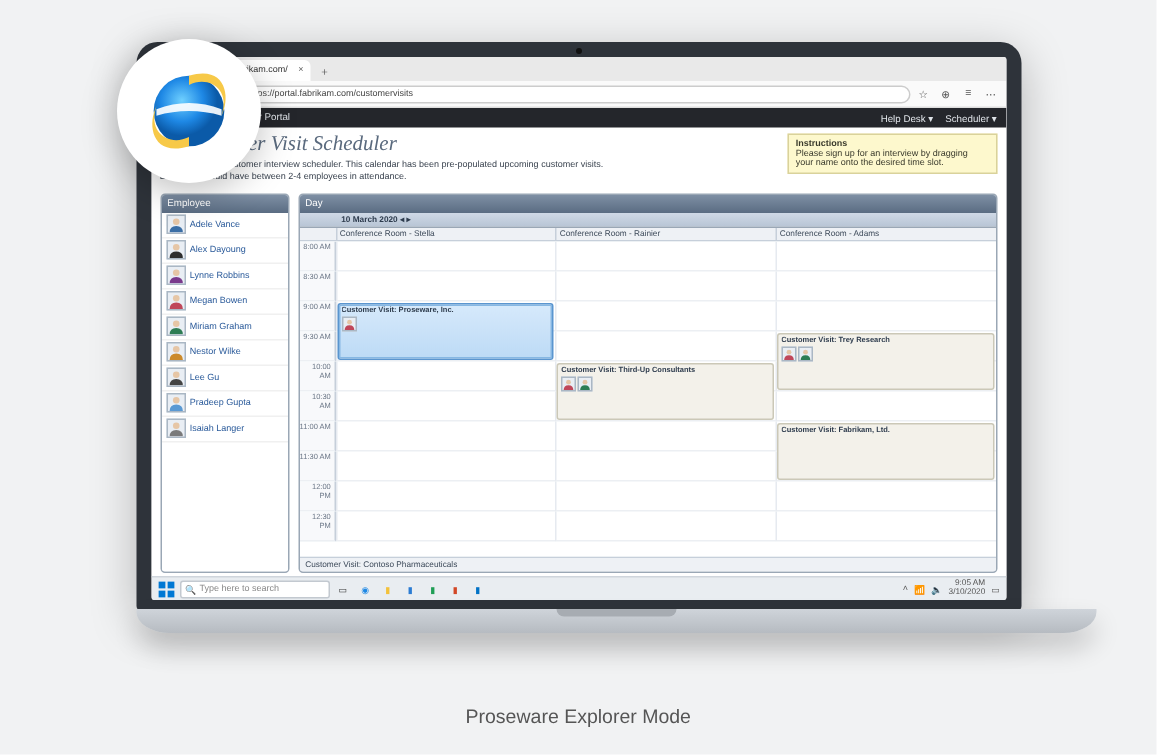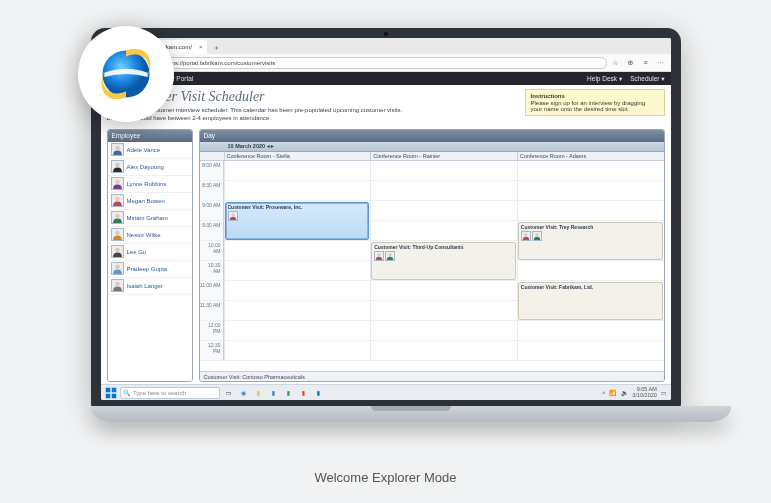--- a/index.html
+++ b/index.html
@@ -721,13 +721,13 @@
         <stop offset="100%" stop-color="#0b5aa8"></stop>
       </radialGradient>
     </defs>
     <ellipse cx="50" cy="50" rx="38" ry="38" fill="url(#g1)"></ellipse>
     <path d="M15 55 Q50 45 85 55 L85 48 Q50 35 15 48 Z" fill="#fff" opacity="0.9"></path>
     <path d="M50 12 C90 0 95 35 85 55 C95 25 70 12 50 22 Z" fill="#f7c948"></path>
     <path d="M50 88 C10 100 5 65 15 45 C5 75 30 88 50 78 Z" fill="#f7c948"></path>
   </svg>
 </div>
 
-<div class="caption">Welcome Explorer Mode</div>
+<div class="caption">Proseware Explorer Mode</div>
 
 </body></html>

